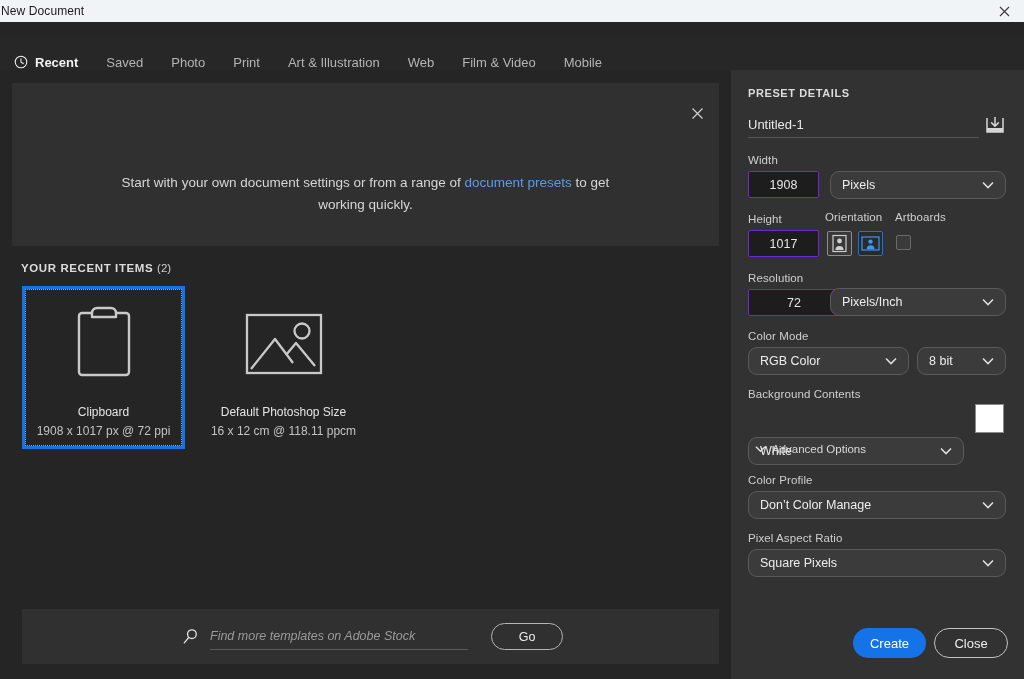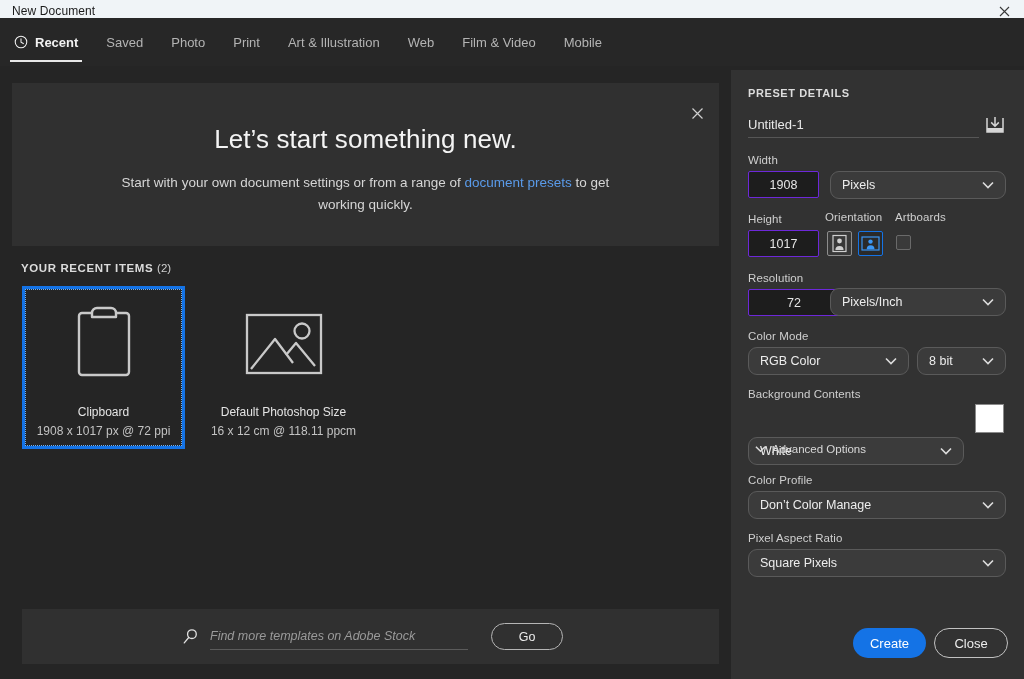--- a/index.html
+++ b/index.html
@@ -11,31 +11,31 @@
   }
   #app { position: relative; width: 1024px; height: 679px; background: #252525; }
 
   
   .titlebar {
     position: absolute; left: 0; top: 0; width: 1024px; height: 22px;
     background: #f0f4f7;
     display: flex; align-items: center;
   }
   .titlebar-text {
-    font-size: 12px; color: #1a1a1a; padding-left: 12px; letter-spacing: .1px;
+    font-size: 12px; color: #1a1a1a; padding-left: 1px; letter-spacing: .1px;
   }
   .titlebar-close {
     position: absolute; right: 0; top: 0; width: 40px; height: 22px;
     display: flex; align-items: center; justify-content: center;
     color: #333; font-size: 13px; line-height: 1; cursor: pointer;
   }
 
   
   .tabbar {
-    position: absolute; left: 0; top: 18px; width: 1024px; height: 48px;
+    position: absolute; left: 0; top: 38px; width: 1024px; height: 48px;
     background: #272727;
     display: flex; align-items: center;
   }
   .tab {
     position: relative; height: 48px; display: flex; align-items: center;
     gap: 7px; padding: 0 14px; font-size: 13px; color: #b4b4b4; cursor: pointer;
   }
   .tab.active { color: #f2f2f2; font-weight: bold; }
   .tab.active .tab-underline {
     position: absolute; left: 10px; right: 10px; bottom: 4px; height: 2px; background: #e8e8e8;
@@ -223,21 +223,20 @@
   </div>
 
   <div class="leftpane">
 
     <div class="banner">
       <div class="banner-close">
         <svg width="13" height="13" viewBox="0 0 13 13">
           <path d="M1.5 1.5 L11.5 11.5 M11.5 1.5 L1.5 11.5" stroke="#cfcfcf" stroke-width="1.2" fill="none"></path>
         </svg>
       </div>
-      <div class="banner-title">Let’s start something new.</div>
       <div class="banner-sub"><span>Start with your own document settings or from a range of </span><a>document presets</a><span> to get working quickly.</span></div>
     </div>
 
     <div class="recent-head">
       <span>YOUR RECENT ITEMS</span>
       <span class="count">(2)</span>
     </div>
 
     <div class="grid">
 

